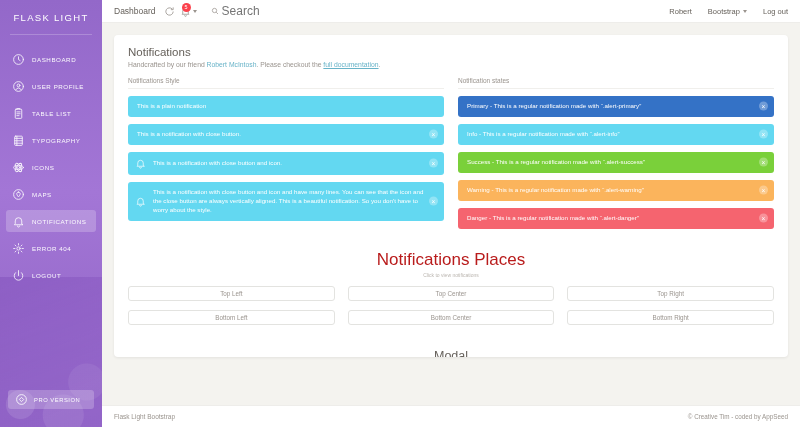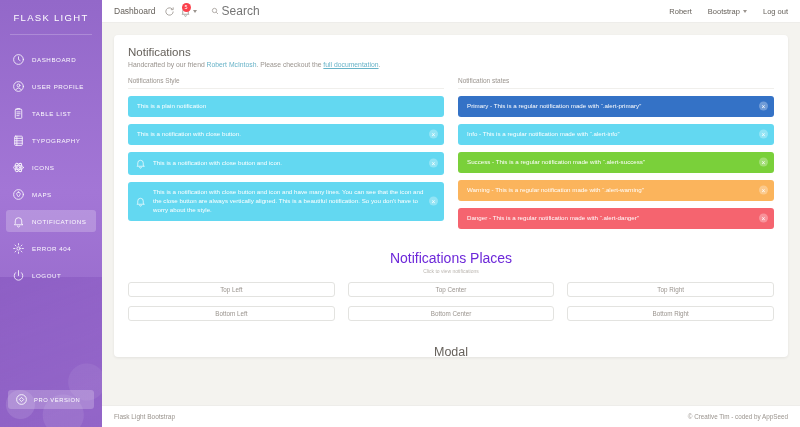--- a/index.html
+++ b/index.html
@@ -117,21 +117,21 @@
   .alert-text { flex: 1 1 auto; }
   .alert-close {
     position: absolute; right: 6px; top: 50%; transform: translateY(-50%);
     width: 9px; height: 9px; border-radius: 50%;
     background: rgba(255,255,255,.3); color: #fff;
     font-size: 6.5px; line-height: 9px; text-align: center; cursor: pointer;
   }
 
   
   .places { text-align: center; margin-top: 14px; }
-  .places-title { font-size: 14px; color: #6d28d9; font-weight: 400; }
+  .places-title { font-size: 17px; color: #b91c1c; font-weight: 400; }
   .places-sub { font-size: 5px; color: #bbb6b0; margin-top: 2px; }
   .places-grid {
     display: grid; grid-template-columns: repeat(3, 1fr);
     gap: 9px 13px; margin-top: 8px;
   }
   .place-btn {
     border: 1px solid #e3e3e0; border-radius: 3px; background: #fff;
     height: 15px; display: flex; align-items: center; justify-content: center;
     font-size: 6.3px; color: #9a948e; cursor: pointer;
     font-family: "Liberation Sans", sans-serif;

